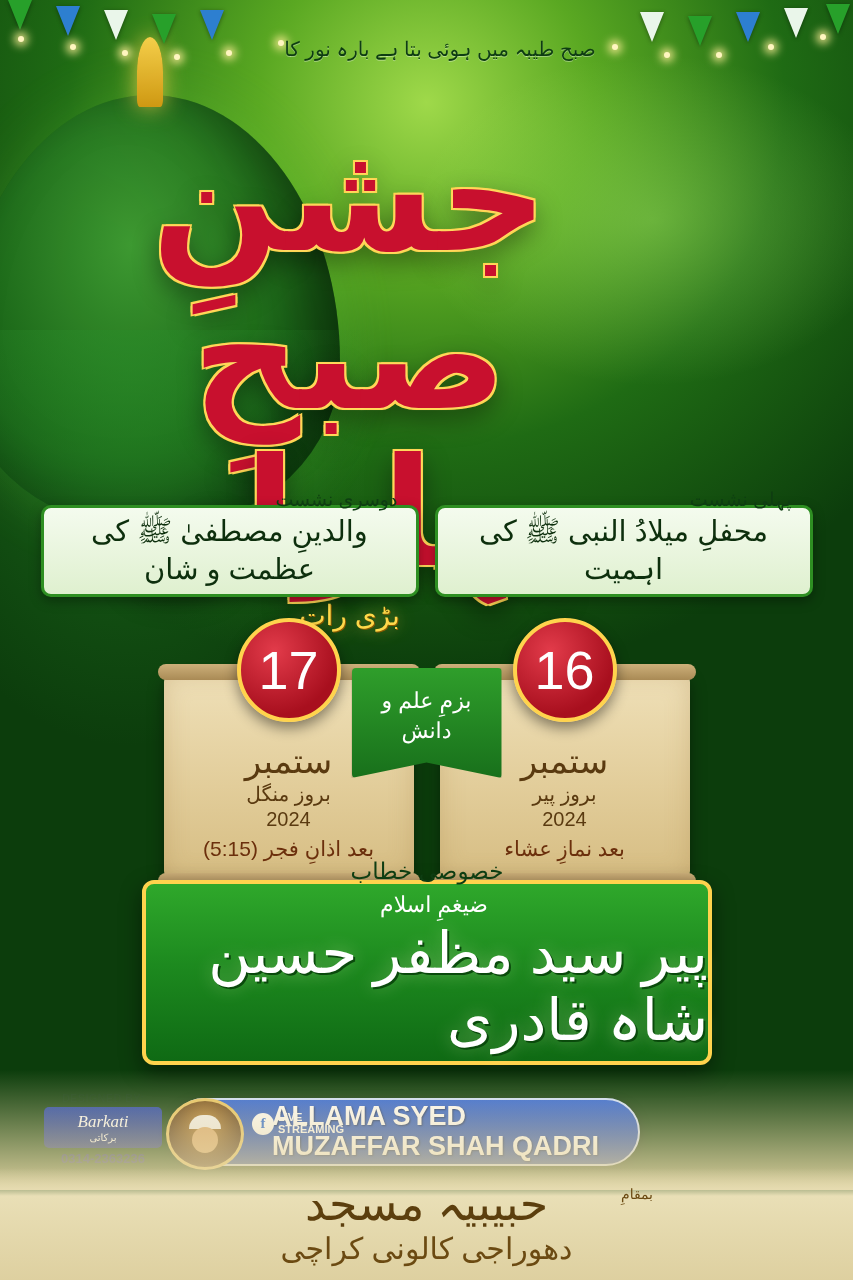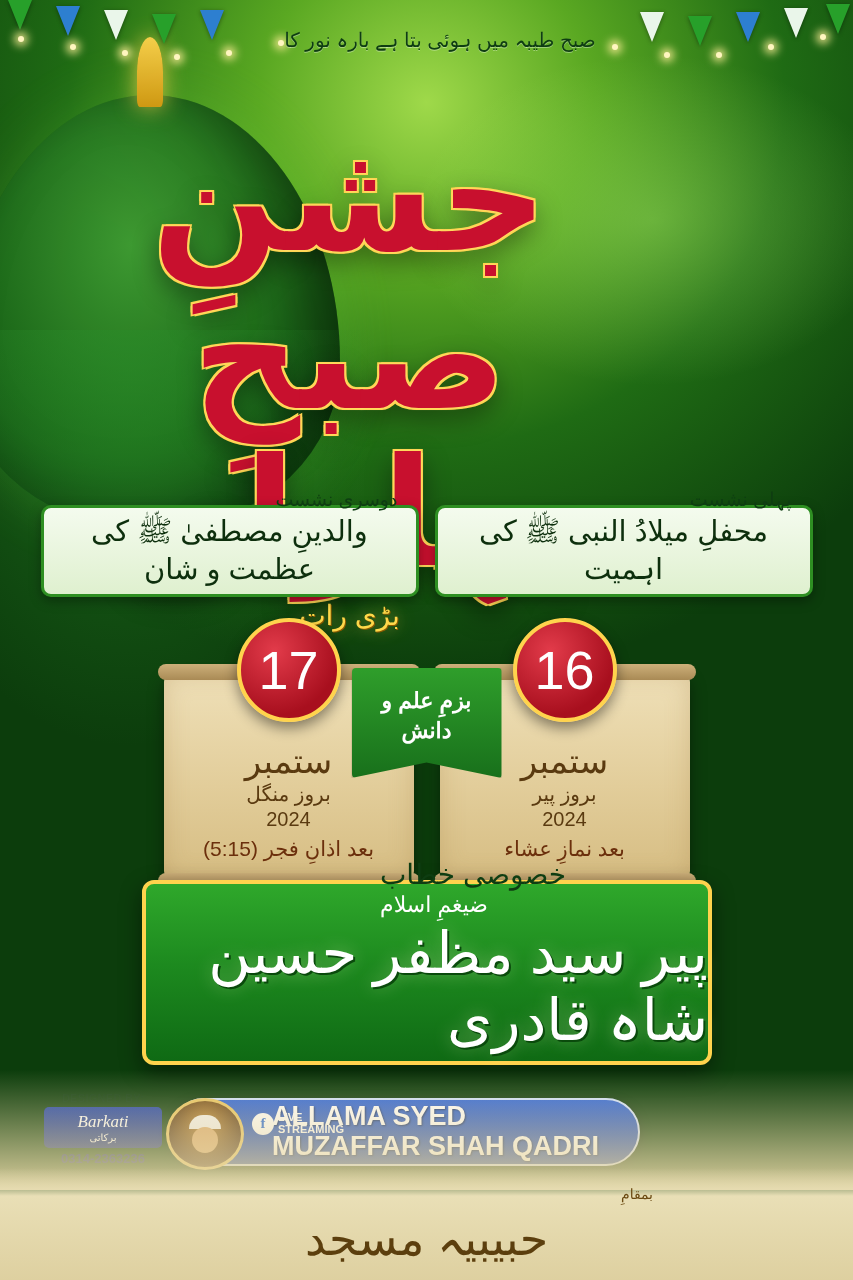--- a/index.html
+++ b/index.html
@@ -58,21 +58,21 @@
     box-shadow: 0 0 9px 4px rgba(255,238,150,.85);
   }
   .glow-swirl {
     position: absolute; right: -60px; top: 40px;
     width: 520px; height: 360px;
     background: radial-gradient(ellipse at 50% 50%, rgba(190,255,120,.35), rgba(100,200,60,0) 65%);
     pointer-events: none;
   }
   
   .couplet {
-    position: absolute; top: 21px; left: 250px; width: 380px;
+    position: absolute; top: 30px; left: 250px; width: 380px;
     text-align: center; color: #0e3d12;
     font-size: 20px; line-height: 1.9;
     direction: rtl;
     text-shadow: 0 1px 0 rgba(255,255,255,.35);
   }
   .couplet div { white-space: nowrap; }
   
   .title-wrap {
     position: absolute; top: 120px; left: 0; width: 699px;
     text-align: center;
@@ -162,40 +162,39 @@
     position: absolute; top: 668px; left: 50%; transform: translateX(-50%);
     width: 150px; height: 110px;
     display: flex; flex-direction: column; align-items: center; justify-content: center;
     direction: rtl;
     background: linear-gradient(180deg, #2f9e2b, #18701b);
     color: #fff; font-size: 22px; line-height: 1.35;
     border-radius: 4px;
     box-shadow: 0 4px 10px rgba(0,0,0,.35);
     clip-path: polygon(0 0, 100% 0, 100% 100%, 50% 86%, 0 100%);
     padding-bottom: 14px;
-    font-weight: bold;
   }
   .mid-flag-tag {
     position: absolute; top: -26px; left: 50%; transform: translateX(-50%);
     font-size: 17px; color: #0e3d12; direction: rtl; white-space: nowrap;
   }
   
   .speaker-panel {
     position: absolute; top: 880px; left: 142px;
     width: 570px; height: 185px;
     background: linear-gradient(180deg, #2fa82b 0%, #1d8a1f 45%, #0f6a14 100%);
     border: 4px solid #ffd34d;
     border-radius: 12px;
     box-shadow: 0 8px 22px rgba(0,0,0,.45);
     display: flex; flex-direction: column; align-items: center; justify-content: center;
     direction: rtl;
   }
   .speaker-tag {
     position: absolute; top: -26px; left: 50%; transform: translateX(-50%);
-    font-size: 28px; color: #0e3d12; white-space: nowrap; direction: rtl; margin-left: 46px;
+    font-size: 23px; color: #0e3d12; white-space: nowrap; direction: rtl;
   }
   .speaker-pre { font-size: 22px; color: #fff; margin-bottom: 2px; margin-left: 14px; }
   .speaker-name {
     font-size: 58px; color: #fff; line-height: 1.15;
     text-shadow: 2px 2px 0 #0a4a0c, 0 0 18px rgba(255,255,200,.35);
   }
   
   .designer {
     position: absolute; left: 44px; top: 1092px;
     width: 118px; text-align: center; color: #0e3d12;
@@ -380,16 +379,17 @@
       <span>ALLAMA SYED</span><br>
       <span>MUZAFFAR SHAH QADRI</span>
     </div>
   </div>
 
   <div class="sand"></div>
   <div class="footer">
     <div class="footer-seal">بمقامِ</div>
     <div class="footer-inner">
       <div class="masjid-name">حبیبیہ مسجد</div>
+      <div class="masjid-addr">دھوراجی کالونی کراچی</div>
     </div>
   </div>
 
 </div>
 
 </body></html>

